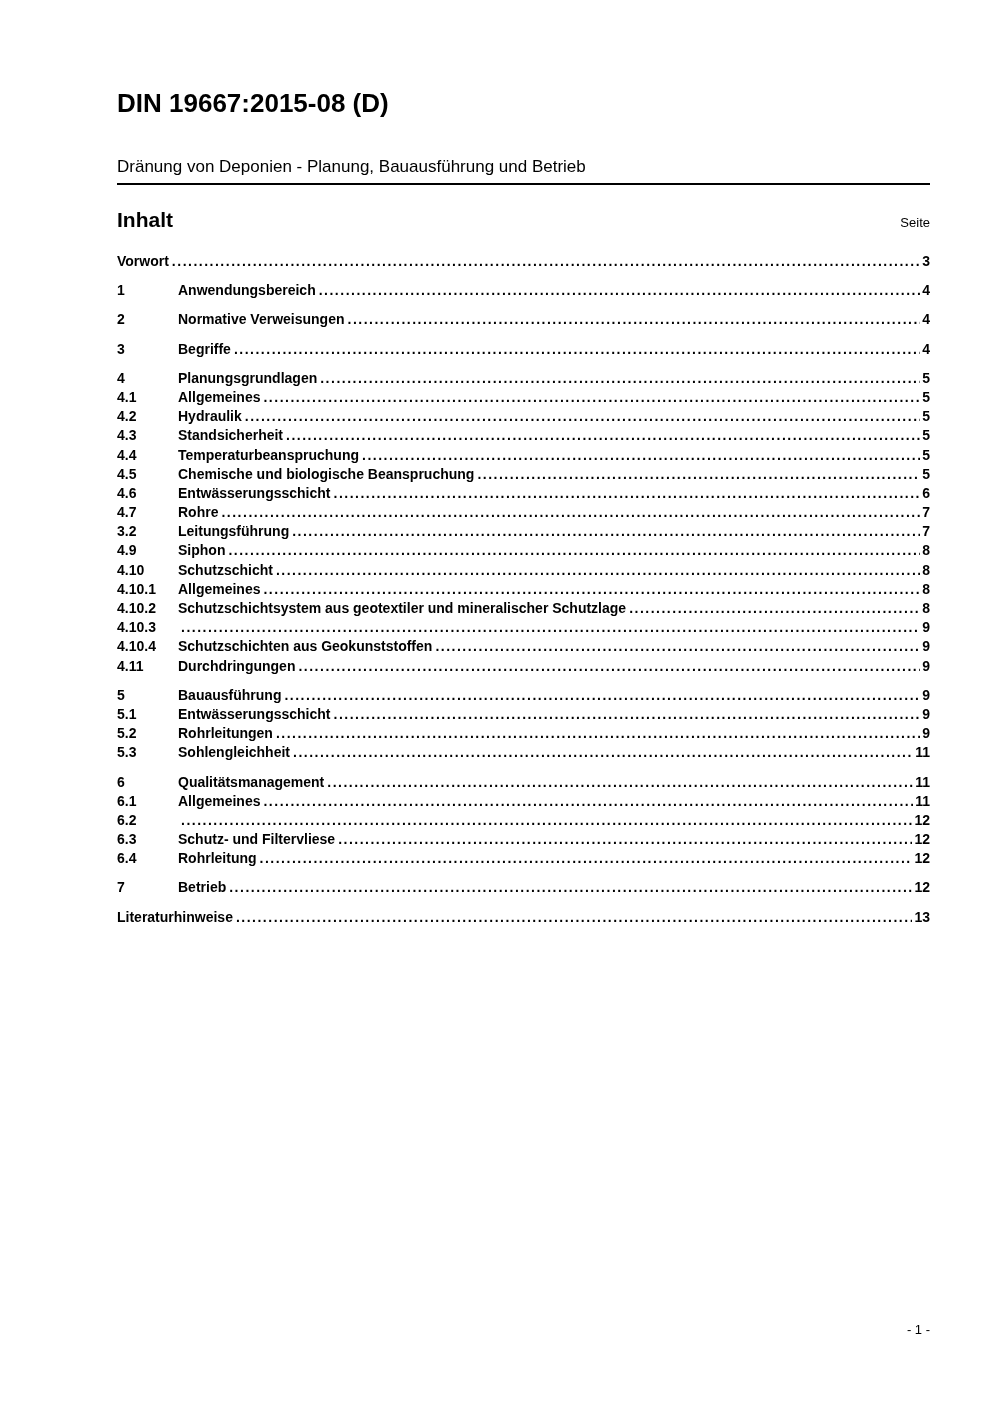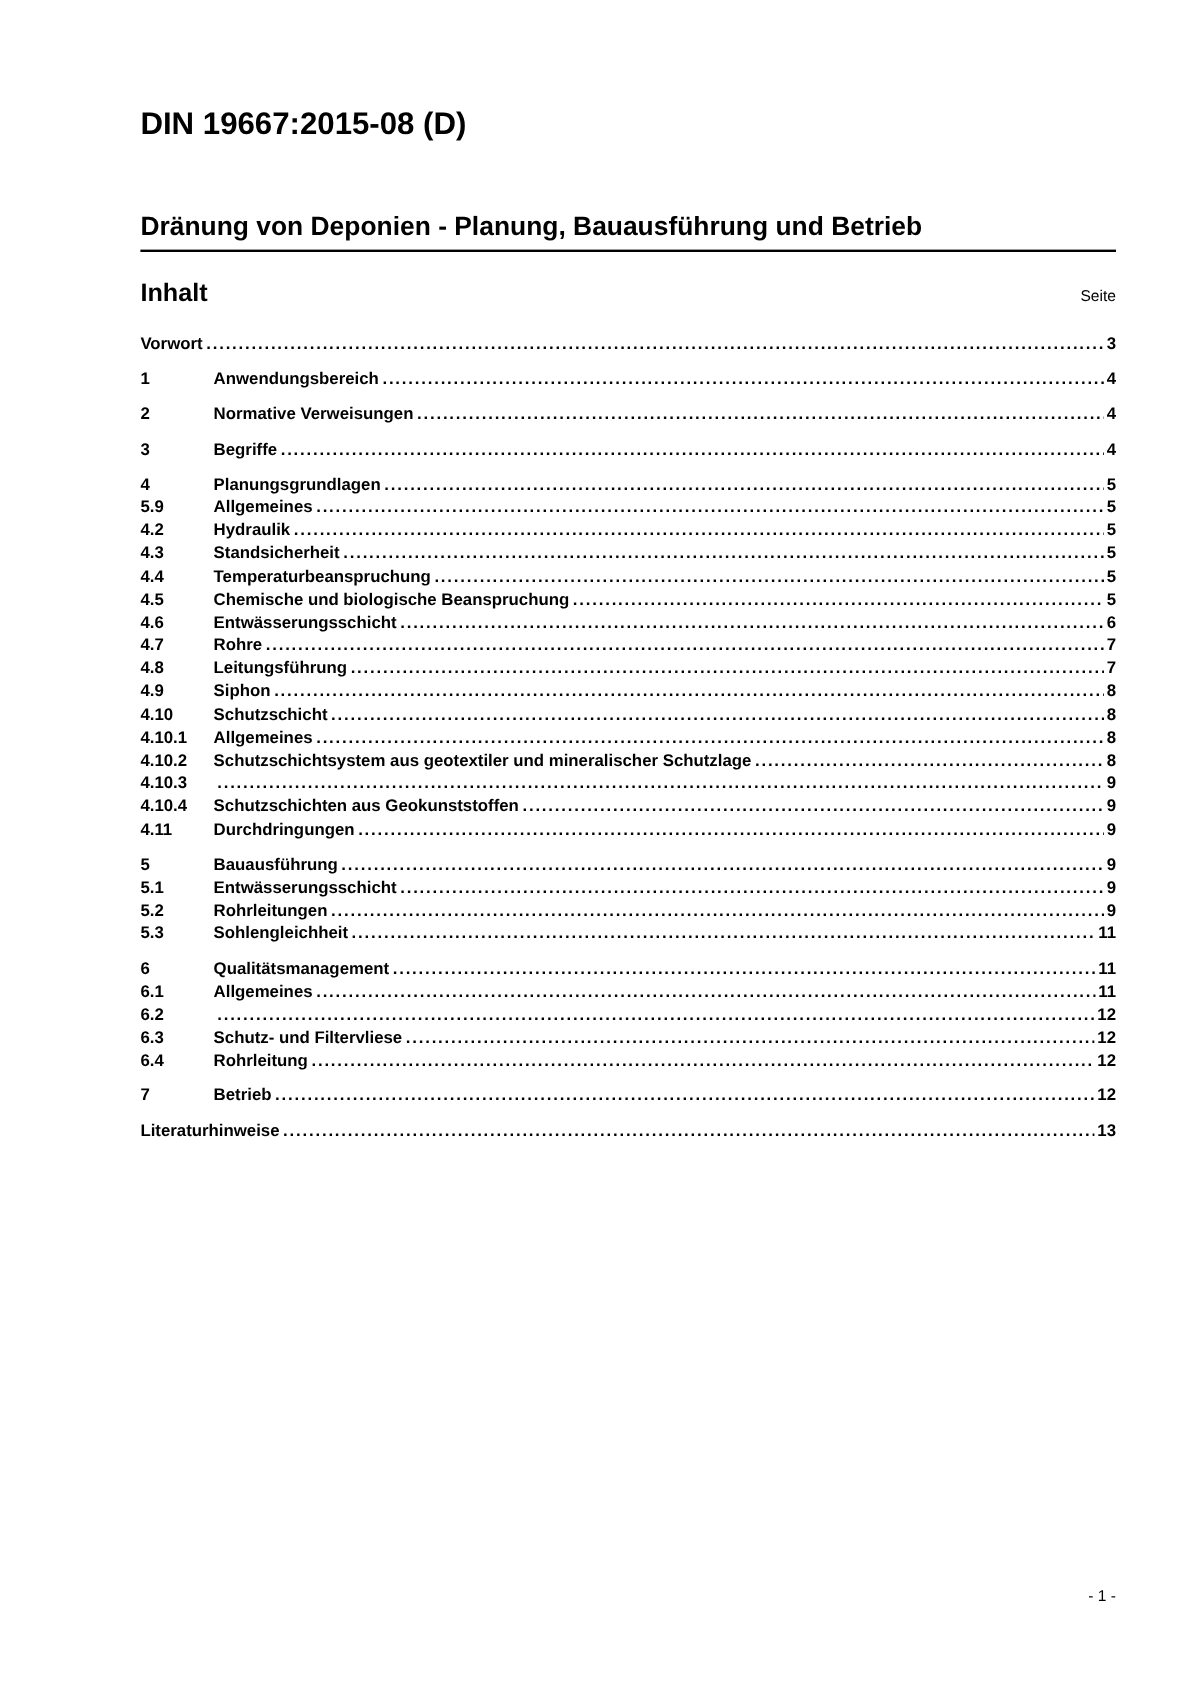--- a/index.html
+++ b/index.html
@@ -22,23 +22,23 @@
     right: 62px;
     top: 0;
   }
   .doc-number {
     margin-top: 90px;
     font-size: 26px;
     font-weight: bold;
     line-height: 1;
   }
   .doc-title {
-    margin-top: 62px;
-    font-size: 22px;
-    font-weight: bold;
+    margin-top: 42px;
+    font-size: 17px;
+    font-weight: normal;
     line-height: 1;
     padding-bottom: 8px;
     border-bottom: 2px solid #000000;
   }
   .toc-header {
     margin-top: 24px;
     display: flex;
     justify-content: space-between;
     align-items: baseline;
   }
@@ -137,21 +137,21 @@
     <span class="toc-dots"></span>
     <span class="toc-page">4</span>
   </div>
         <div class="toc-row gap">
     <span class="toc-num">4</span>
     <span class="toc-title-text">Planungsgrundlagen</span>
     <span class="toc-dots"></span>
     <span class="toc-page">5</span>
   </div>
         <div class="toc-row">
-    <span class="toc-num">5.9</span>
+    <span class="toc-num">4.1</span>
     <span class="toc-title-text">Allgemeines</span>
     <span class="toc-dots"></span>
     <span class="toc-page">5</span>
   </div>
         <div class="toc-row">
     <span class="toc-num">4.2</span>
     <span class="toc-title-text">Hydraulik</span>
     <span class="toc-dots"></span>
     <span class="toc-page">5</span>
   </div>
@@ -179,21 +179,21 @@
     <span class="toc-dots"></span>
     <span class="toc-page">6</span>
   </div>
         <div class="toc-row">
     <span class="toc-num">4.7</span>
     <span class="toc-title-text">Rohre</span>
     <span class="toc-dots"></span>
     <span class="toc-page">7</span>
   </div>
         <div class="toc-row">
-    <span class="toc-num">4.8</span>
+    <span class="toc-num">3.2</span>
     <span class="toc-title-text">Leitungsführung</span>
     <span class="toc-dots"></span>
     <span class="toc-page">7</span>
   </div>
         <div class="toc-row">
     <span class="toc-num">4.9</span>
     <span class="toc-title-text">Siphon</span>
     <span class="toc-dots"></span>
     <span class="toc-page">8</span>
   </div>

